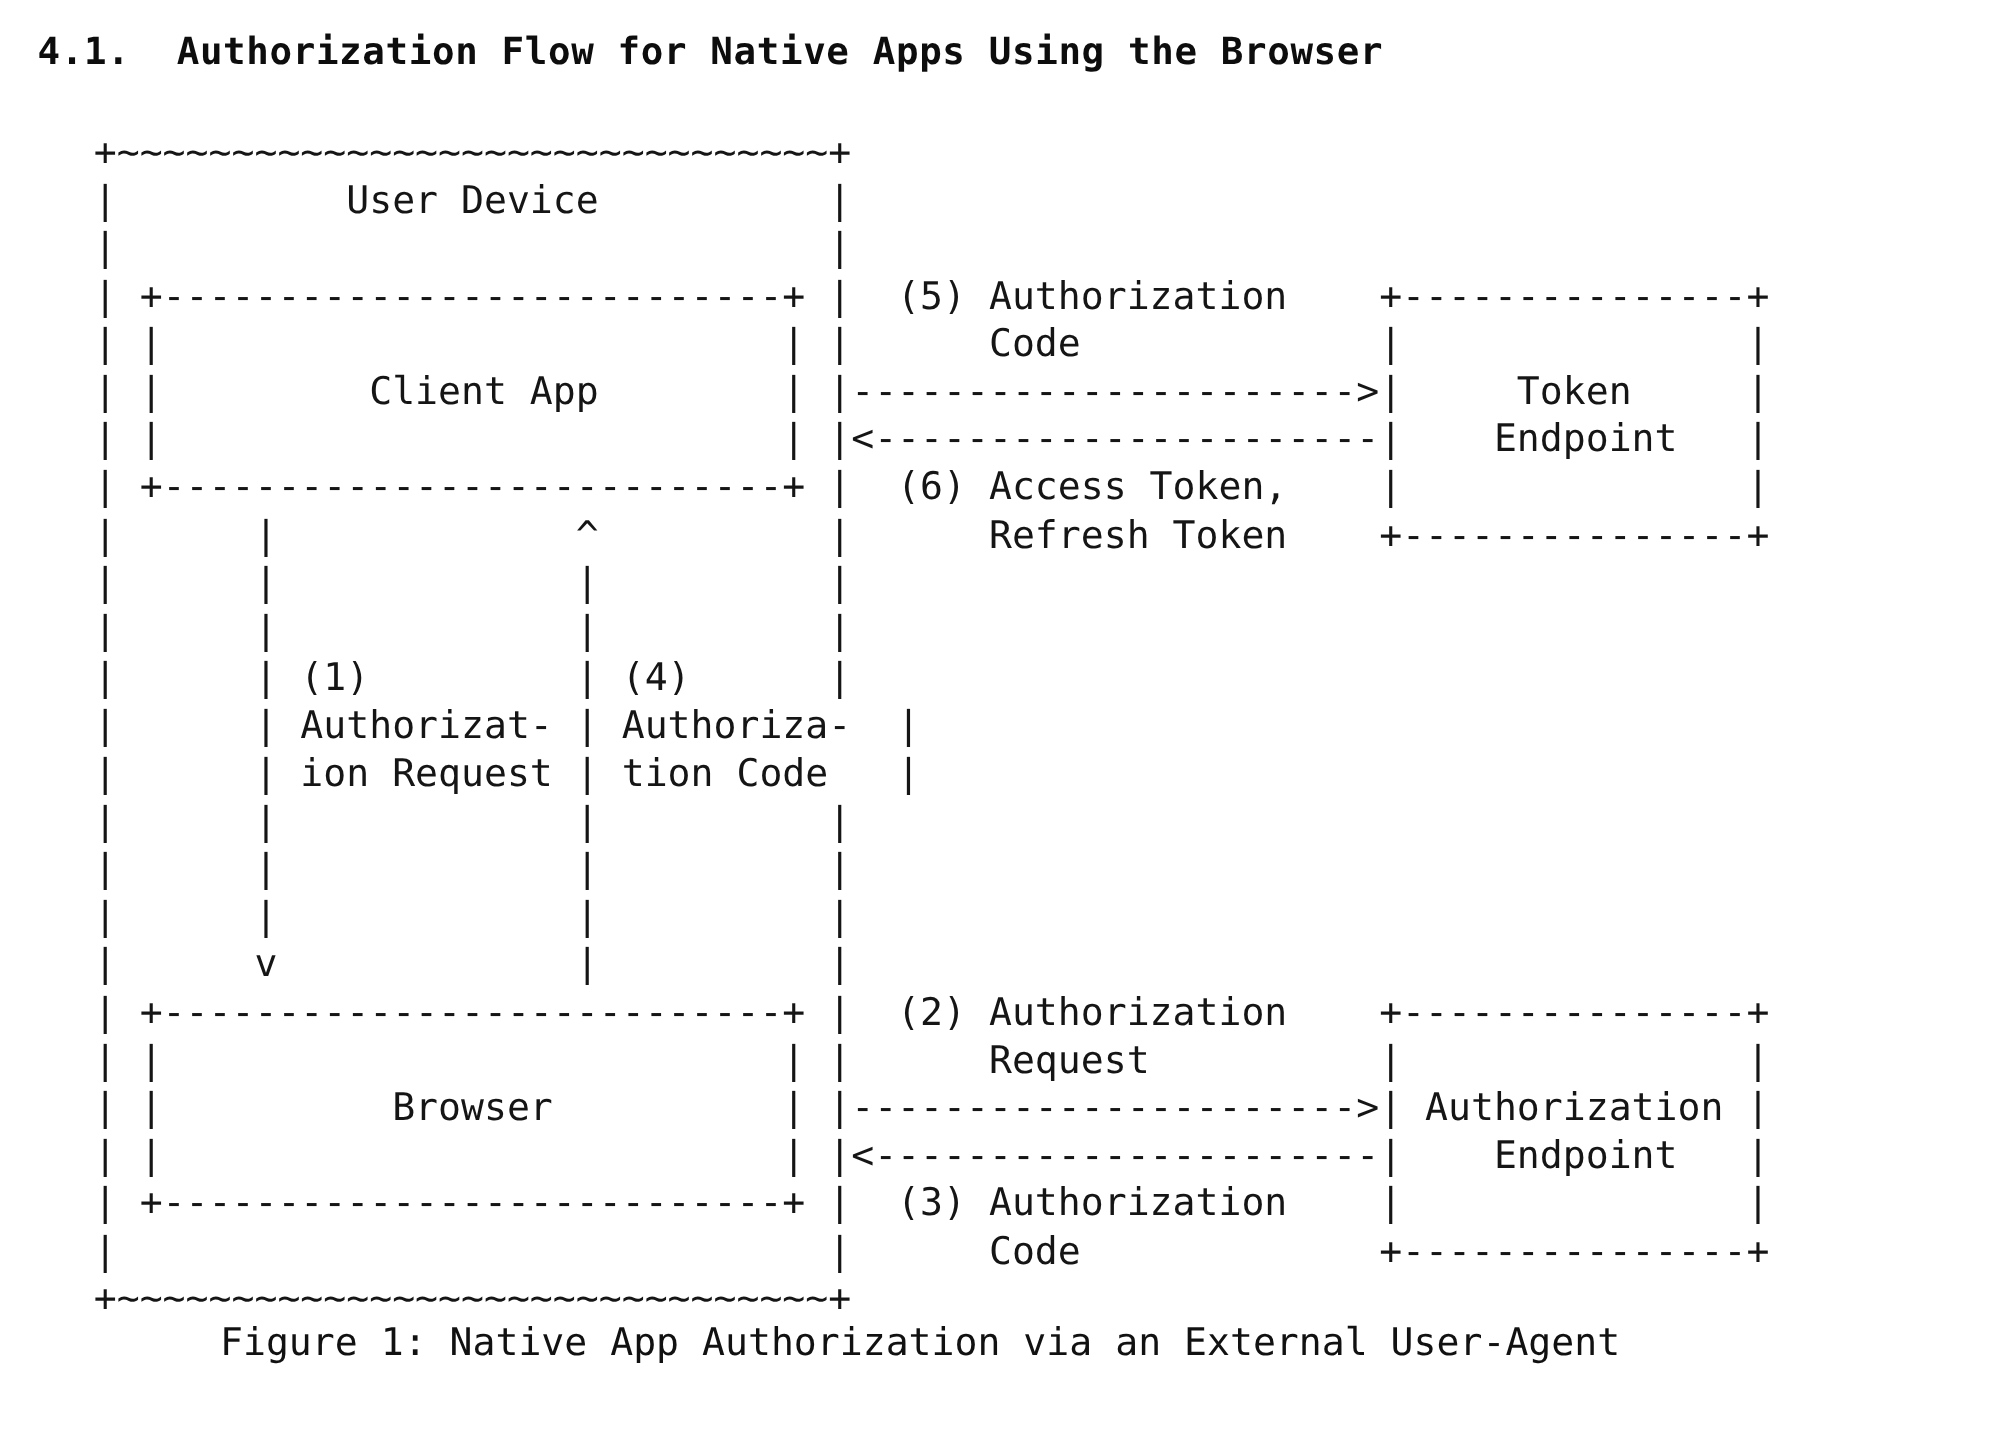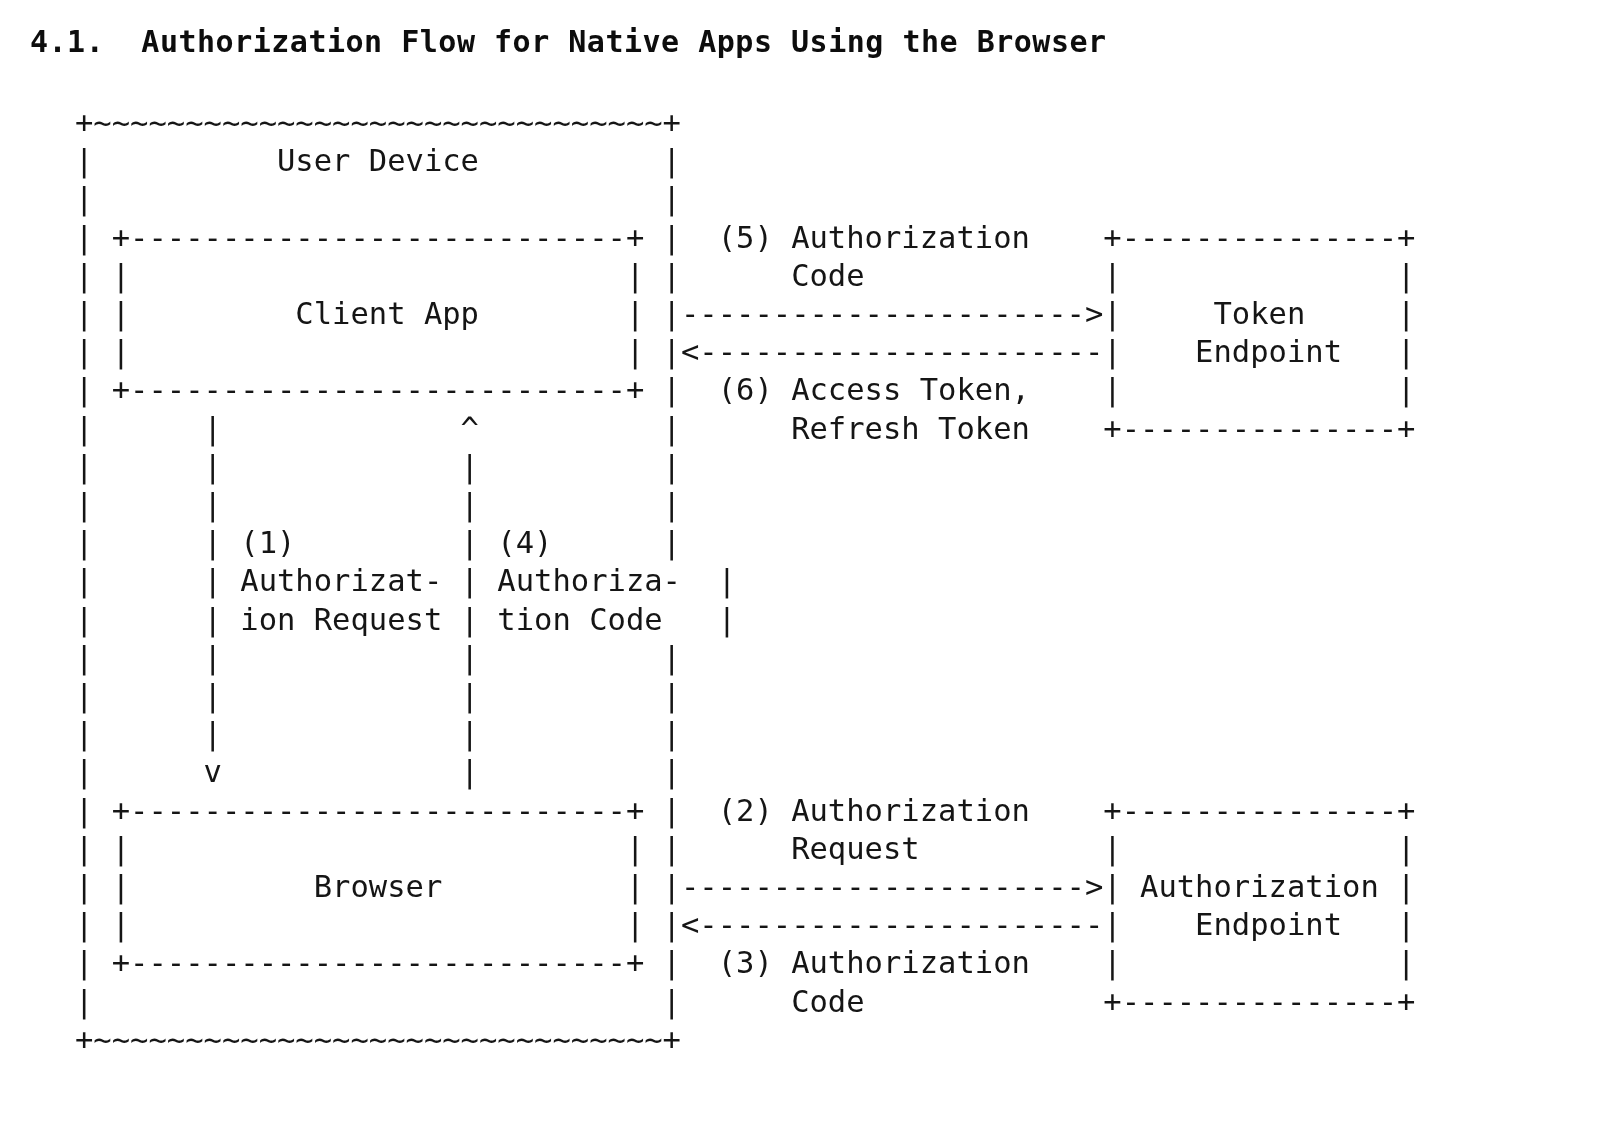--- a/index.html
+++ b/index.html
@@ -92,14 +92,15 @@
 |      |             |          |
 |      v             |          |
 | +---------------------------+ |  (2) Authorization    +---------------+
 | |                           | |      Request          |               |
 | |          Browser          | |----------------------&gt;| Authorization |
 | |                           | |&lt;----------------------|    Endpoint   |
 | +---------------------------+ |  (3) Authorization    |               |
 |                               |      Code             +---------------+
 +~~~~~~~~~~~~~~~~~~~~~~~~~~~~~~~+</pre>
 
+  <div class="figure-caption">Figure 1: Native App Authorization via an External User-Agent</div>
 
 </div>
 
 </body></html>

